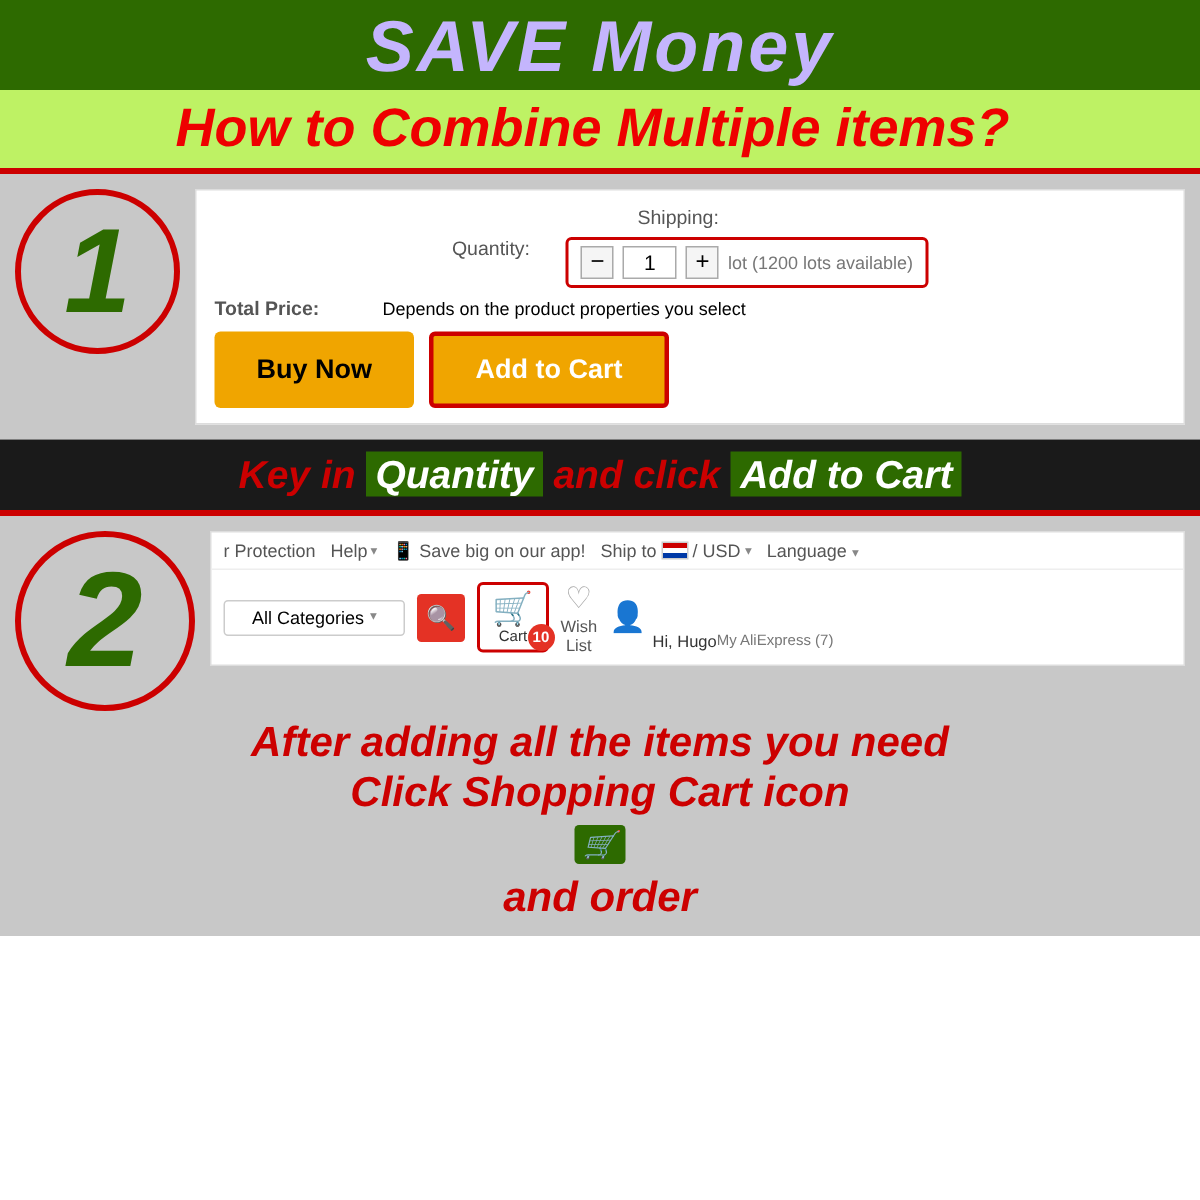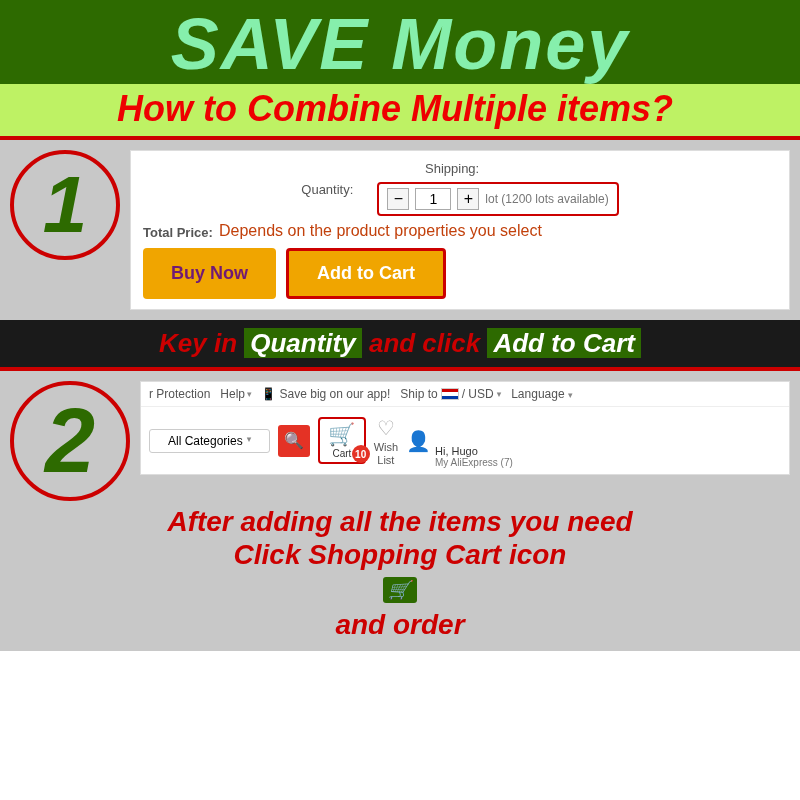--- a/index.html
+++ b/index.html
@@ -11,23 +11,23 @@
       background: #fff;
     }
 
     
     .top-banner {
       background: #2d6a00;
       text-align: center;
       padding: 8px 0 4px 0;
     }
     .top-banner .save-money {
-      font-size: 72px;
-      font-weight: 900;
-      color: #86efac;
+      font-size: 48px;
+      font-weight: 900;
+      color: #c4b5fd;
       line-height: 1;
       letter-spacing: 2px;
       font-style: italic;
     }
 
     
     .how-to {
       background: #bef264;
       text-align: center;
       padding: 4px 10px 6px 0;
@@ -153,34 +153,35 @@
       gap: 6px;
       margin-bottom: 8px;
     }
     .total-label {
       color: #555;
       font-weight: bold;
       font-size: 13px;
       min-width: 70px;
     }
     .total-value {
-      font-size: 16px;
-      color: #c2410c;
+      font-size: 12px;
+      color: #000000;
+      margin-left: 36px;
     }
 
     
     .buttons-row {
       display: flex;
       flex-direction: row;
       gap: 10px;
       margin-top: 6px;
     }
     .btn-buy-now {
       background: #f0a500;
-      color: #701a75;
+      color: #000000;
       font-size: 18px;
       font-weight: bold;
       border: none;
       border-radius: 4px;
       padding: 12px 28px;
       cursor: pointer;
     }
     .btn-add-cart {
       background: #f0a500;
       color: #fff;
@@ -371,21 +372,21 @@
       color: #555;
       cursor: pointer;
       gap: 1px;
     }
     .wish-heart {
       font-size: 20px;
       color: #aaa;
     }
     .user-info {
       display: flex;
-      flex-direction: column;
+      flex-direction: row;
       font-size: 11px;
       color: #333;
       cursor: pointer;
       margin-top: 32px;
     }
     .user-icon {
       font-size: 20px;
       color: #aaa;
     }
     .user-text {

